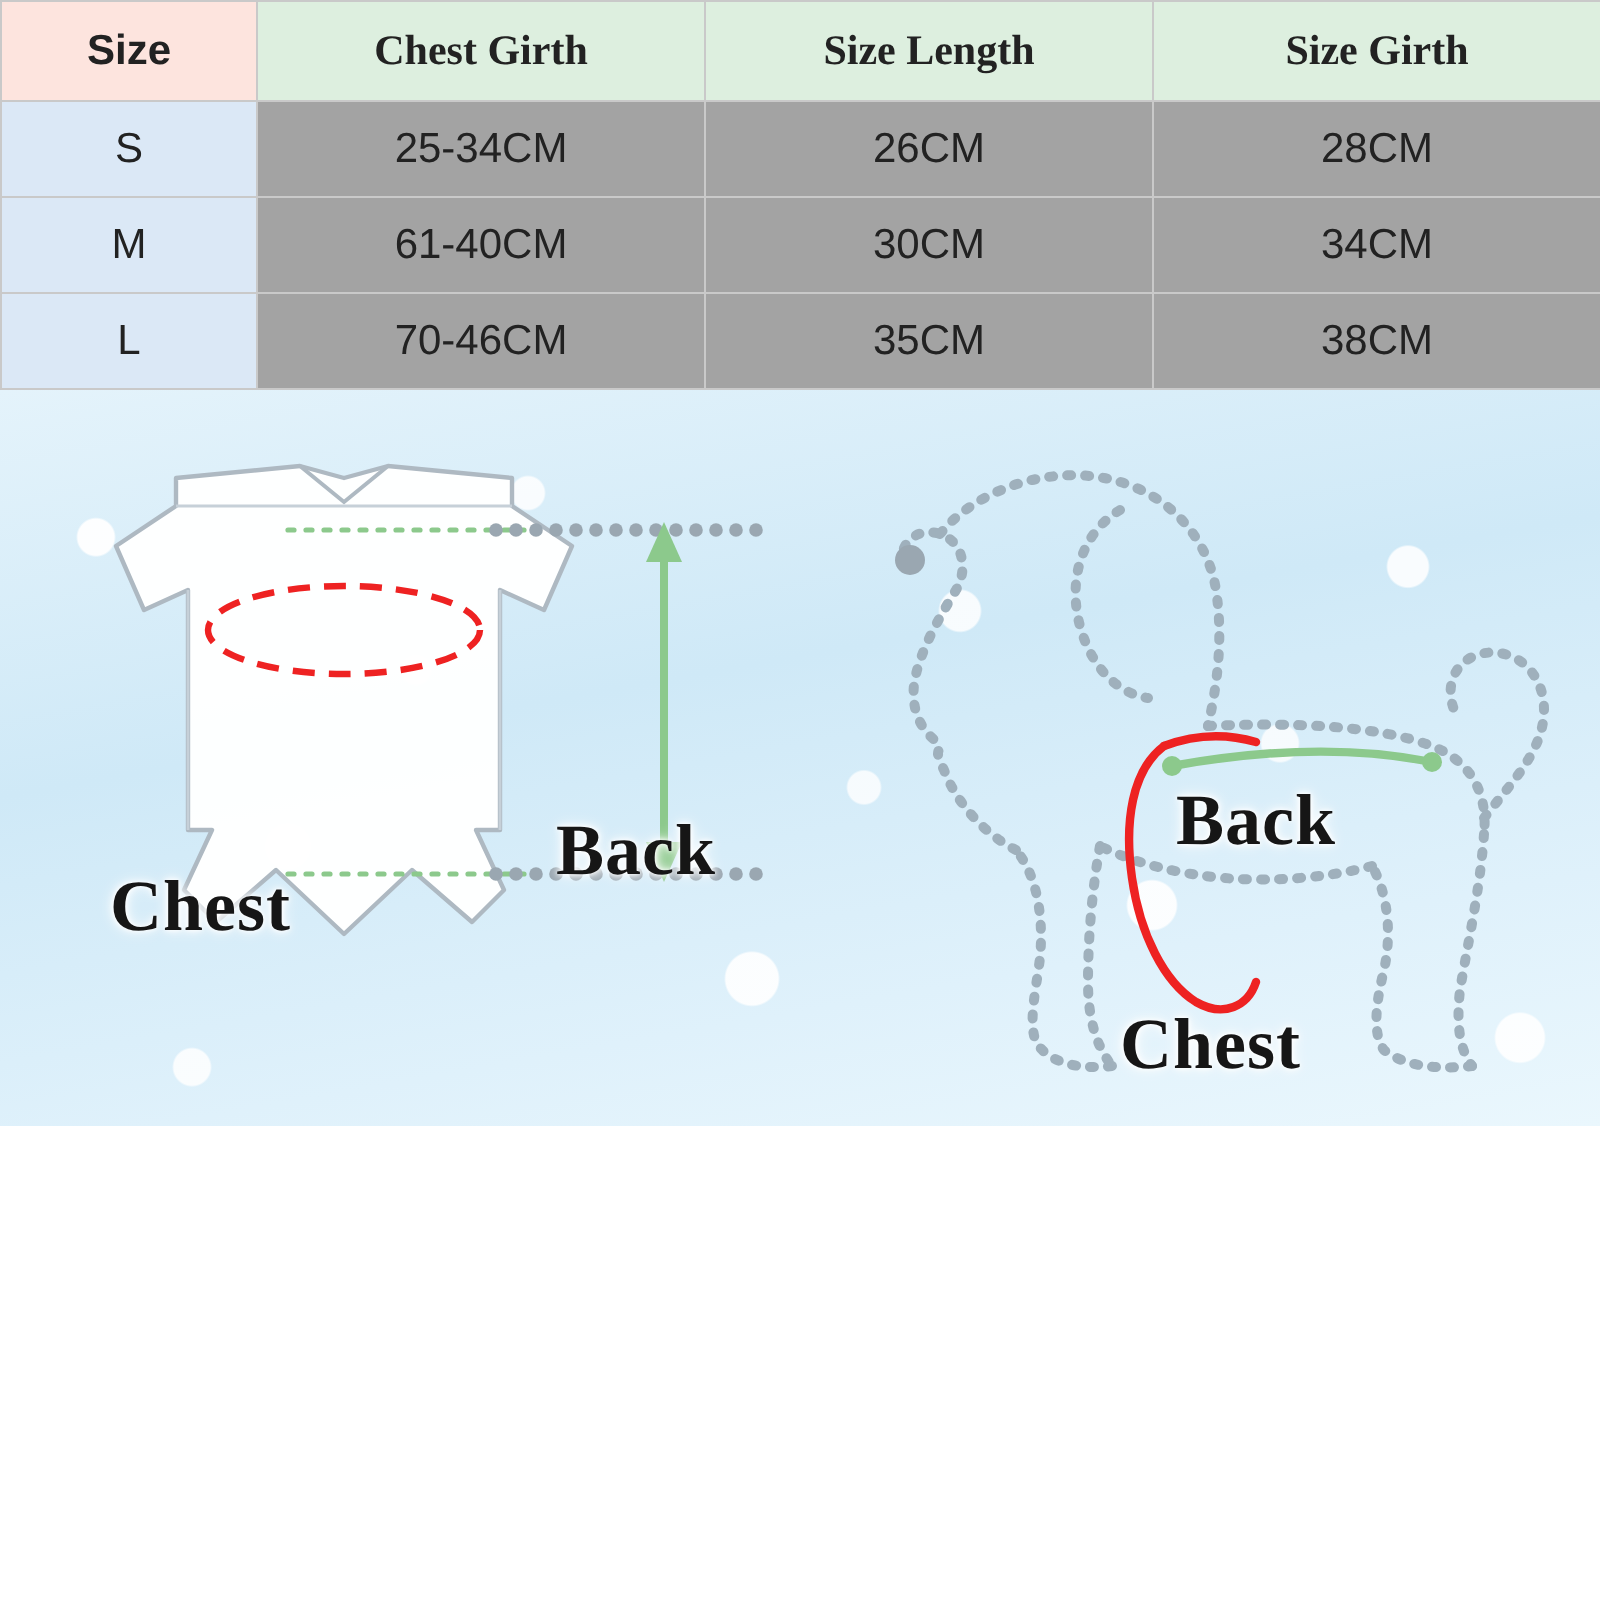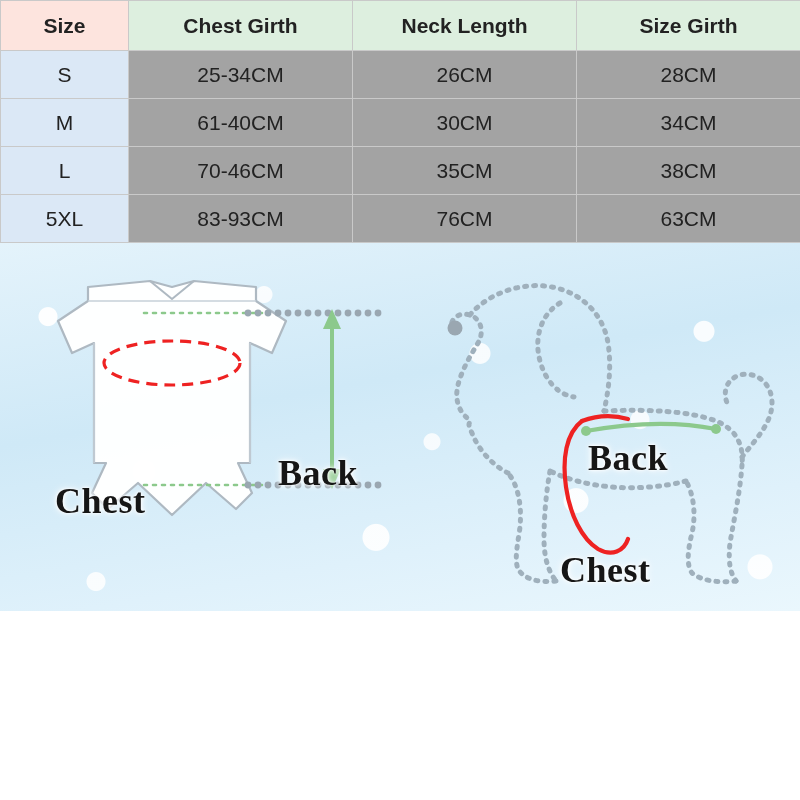--- a/index.html
+++ b/index.html
@@ -32,21 +32,21 @@
   }
   #size-table thead th {
     font-weight: bold;
     font-size: 21px;
     height: 50px;
   }
   .col-size { width: 128px; }
   .col-data { width: 224px; }
 
   th.head-size   { background: #fde4de; }
-  th.head-data   { background: #ddefdf; }
+  th.head-data   { background: #ddefdf; font-family: Liberation Serif, serif; }
   td.cell-size   { background: #dbe8f6; font-weight: bold; }
   td.cell-data   { background: #a3a3a3; }
 
   
   #illus {
     position: relative;
     width: 800px;
     height: 368px;
     background:
       radial-gradient(circle at 6% 20%, rgba(255,255,255,0.95) 0 9px, rgba(255,255,255,0) 10px),
@@ -84,21 +84,21 @@
 </head>
 <body>
 
 <div id="page">
 
   <table id="size-table">
     <thead>
       <tr>
         <th class="head-size col-size">Size</th>
         <th class="head-data col-data">Chest Girth</th>
-        <th class="head-data col-data">Neck Length</th>
+        <th class="head-data col-data">Size Length</th>
         <th class="head-data col-data">Size Girth</th>
       </tr>
     </thead>
     <tbody>
       <tr>
         <td class="cell-size">S</td>
         <td class="cell-data">25-34CM</td>
         <td class="cell-data">26CM</td>
         <td class="cell-data">28CM</td>
       </tr>
@@ -106,26 +106,20 @@
         <td class="cell-size">M</td>
         <td class="cell-data">61-40CM</td>
         <td class="cell-data">30CM</td>
         <td class="cell-data">34CM</td>
       </tr>
       <tr>
         <td class="cell-size">L</td>
         <td class="cell-data">70-46CM</td>
         <td class="cell-data">35CM</td>
         <td class="cell-data">38CM</td>
-      </tr>
-      <tr>
-        <td class="cell-size">5XL</td>
-        <td class="cell-data">83-93CM</td>
-        <td class="cell-data">76CM</td>
-        <td class="cell-data">63CM</td>
       </tr>
     </tbody>
   </table>
 
   <div id="illus">
 
     <svg id="illus-svg" width="800" height="368" viewBox="0 0 800 368">
 
       <g>
 

